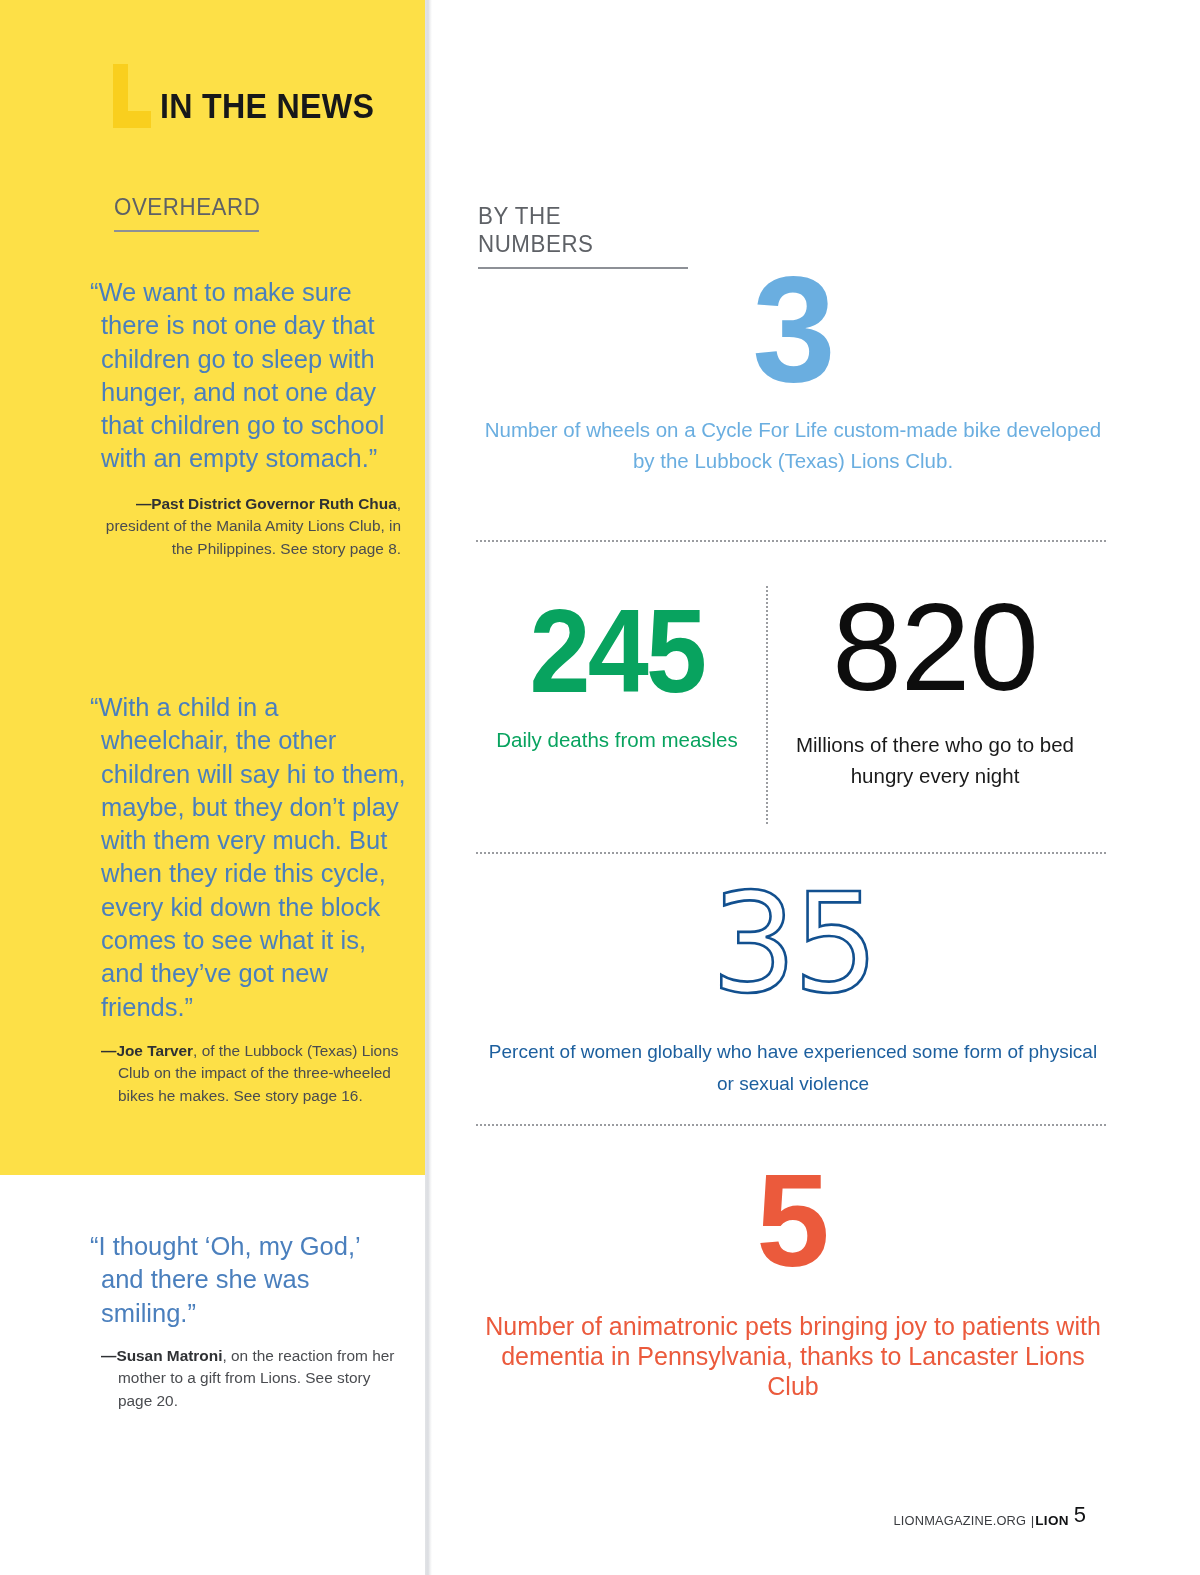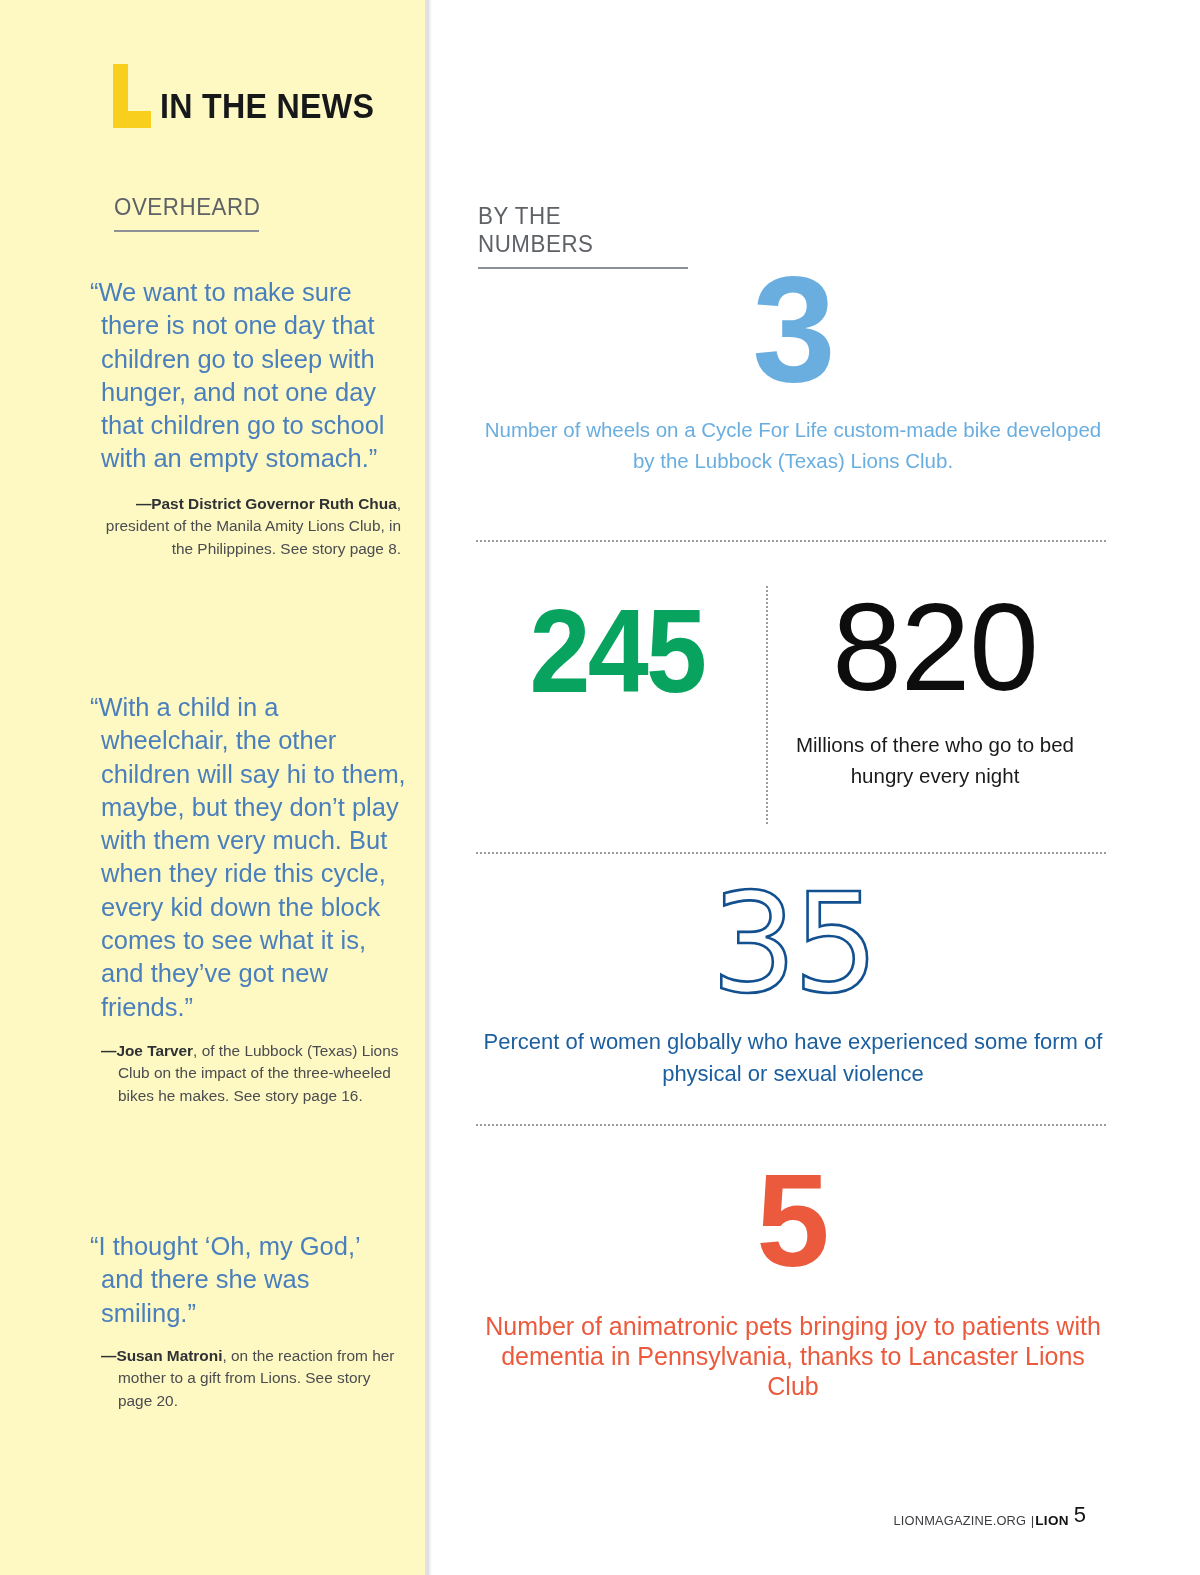--- a/index.html
+++ b/index.html
@@ -14,22 +14,22 @@
     font-family: "Liberation Sans", sans-serif;
     overflow: hidden;
   }
 
   
   .sidebar {
     position: absolute;
     left: 0;
     top: 0;
     width: 432px;
-    height: 1575px;
-    background: #fef9c3;
+    height: 1175px;
+    background: #fde047;
     box-sizing: border-box;
   }
   .sidebar-edge {
     position: absolute;
     left: 425px;
     top: 0;
     width: 7px;
     height: 1575px;
     background: linear-gradient(to right, #e1e3e6 0%, #dcdee2 45%, #eff0f1 70%, #ffffff 100%);
   }
@@ -213,22 +213,22 @@
     letter-spacing: -4px;
     transform: scaleY(1.02);
   }
   .thin-num {
     display: inline-block;
     color: transparent;
     -webkit-text-stroke: 2.6px #12508f;
   }
   .stat-35 .stat-caption {
     color: #1c5f9e;
-    font-size: 22px;
-    margin-top: 18px;
+    font-size: 19px;
+    margin-top: 28px;
     line-height: 32px;
   }
 
   
   .stat-5 { left: 46px; top: 1145px; width: 630px; }
   .stat-5 .big {
     font-size: 132px;
     font-weight: bold;
     color: #eb5a3c;
     line-height: 128px;
@@ -310,20 +310,21 @@
 
   <div class="stat stat-3">
     <div class="big">3</div>
     <div class="stat-caption">Number of wheels on a Cycle For Life custom-made bike developed by the Lubbock (Texas) Lions Club.</div>
   </div>
 
   <div class="dotted-h rule1"></div>
 
   <div class="stat pair-left">
     <div class="big">245</div>
+    <div class="stat-caption">Daily deaths from measles</div>
   </div>
 
   <div class="dotted-v"></div>
 
   <div class="stat pair-right">
     <div class="big">820</div>
     <div class="stat-caption">Millions of there who go to bed hungry every night</div>
   </div>
 
   <div class="dotted-h rule2"></div>

